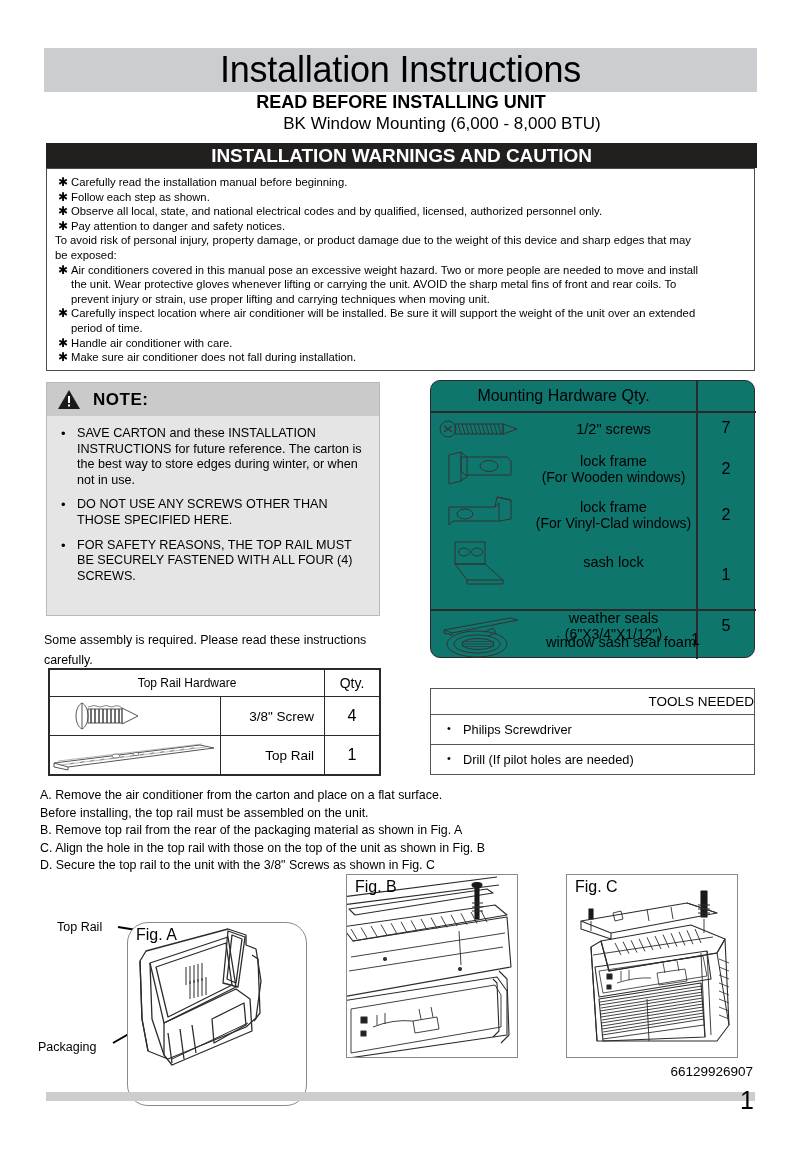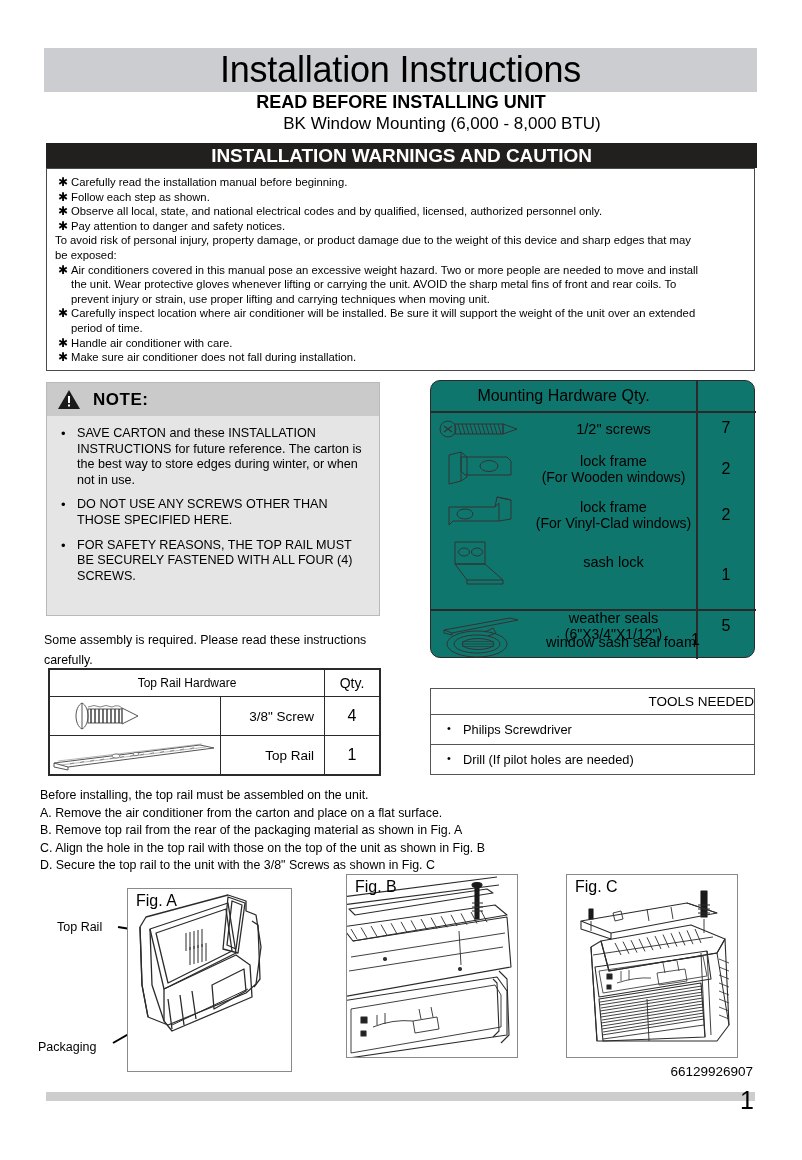--- a/index.html
+++ b/index.html
@@ -230,21 +230,21 @@
   }
 
   
   .fig-box {
     position: absolute;
     border: 1.5px solid #8a8a8a;
     box-sizing: border-box;
     background: #fff;
     overflow: hidden;
   }
-  #fig-a { left: 127px; top: 888px; width: 165px; height: 184px; }
+  #fig-a { left: 127px; top: 922px; width: 180px; height: 184px; border-radius: 21px; }
   #fig-b { left: 346px; top: 874px; width: 172px; height: 184px; }
   #fig-c { left: 566px; top: 874px; width: 172px; height: 184px; }
   .fig-label {
     position: absolute;
     left: 8px; top: 3px;
     font-size: 16px;
     background: transparent;
     z-index: 5;
   }
   .callout {
@@ -510,22 +510,22 @@
     <span class="tool-bullet">•</span>
     <span>Philips  Screwdriver</span>
   </div>
   <div class="tool-item">
     <span class="tool-bullet">•</span>
     <span>Drill (If pilot holes are needed)</span>
   </div>
 </div>
 
 <div id="steps">
+  <div class="step-line">A. Remove the air conditioner from the carton and place on a flat surface.</div>
   <div class="step-line">Before installing, the top rail must be assembled on the unit.</div>
-  <div class="step-line">A. Remove the air conditioner from the carton and place on a flat surface.</div>
   <div class="step-line">B. Remove top rail from the rear of the packaging material as shown in Fig. A</div>
   <div class="step-line">C. Align the hole in the top rail with those on the top of the unit as shown in Fig. B</div>
   <div class="step-line">D. Secure the top rail to the unit with the 3/8" Screws as shown in Fig. C</div>
 </div>
 
 <div class="callout" id="callout-toprail">Top Rail</div>
 <div class="callout" id="callout-packaging">Packaging</div>
 
 <svg style="position:absolute;left:0;top:860px;width:802px;height:210px;pointer-events:none;">
   <path d="M118 67 L235 86" stroke="#000" stroke-width="2" fill="none"></path>

